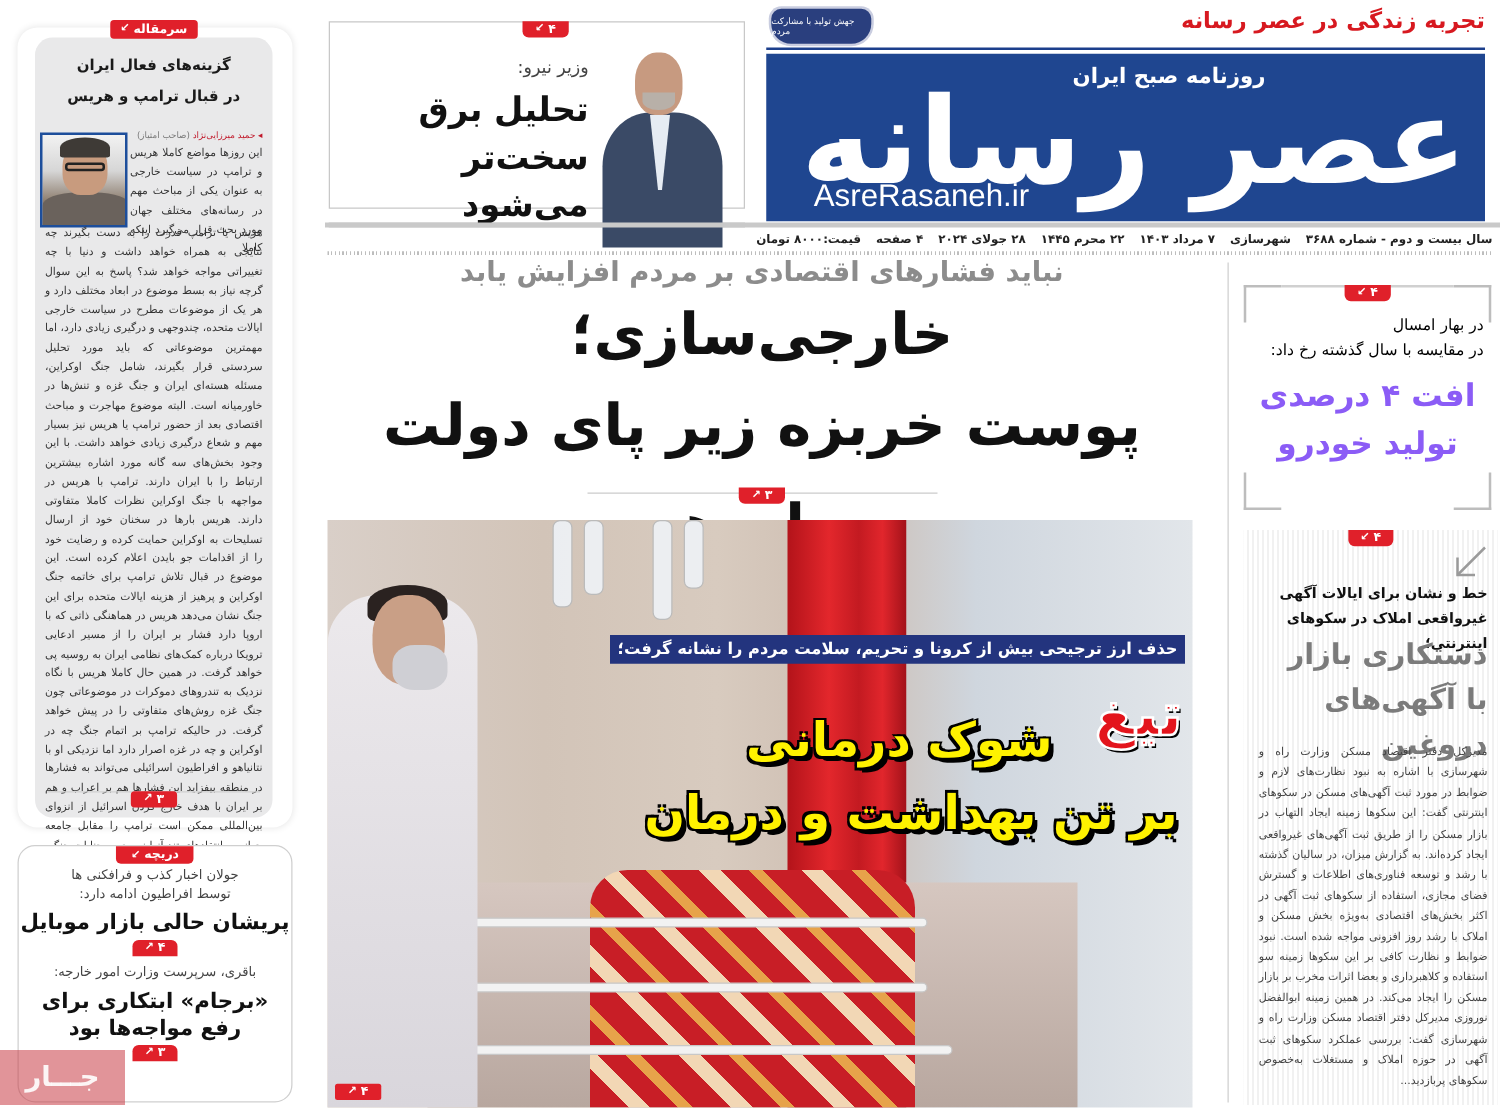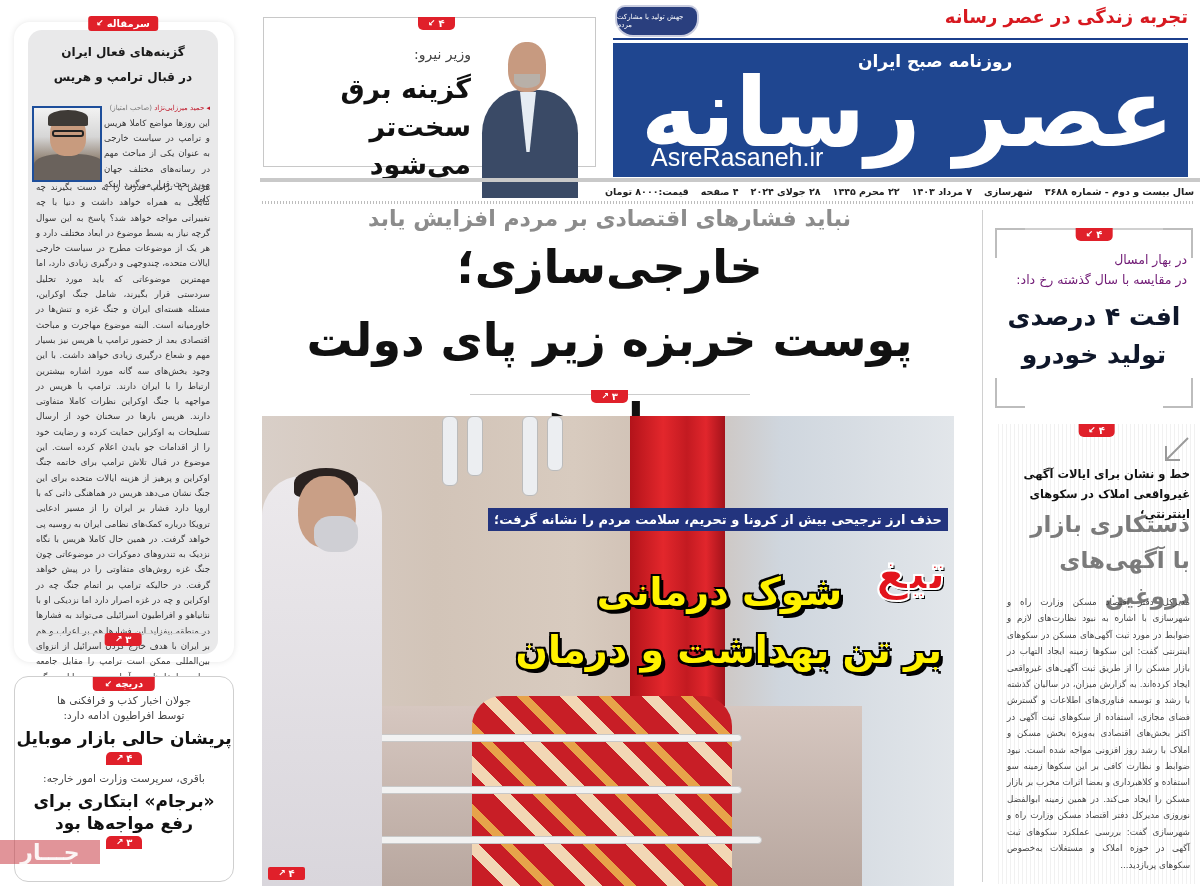--- a/index.html
+++ b/index.html
@@ -71,21 +71,21 @@
   
   .window {
     left: 14px; top: 676px; width: 220px; height: 206px;
     border: 1px solid #cfcfcf; border-radius: 14px; background: #fff; padding-top: 16px;
   }
   .window .kicker-badge { position: absolute; top: 0; left: 50%; transform: translateX(-50%); border-radius: 0 0 4px 4px; height: 14px; font-size: 10px; padding: 0 12px; }
   .window .sub { font-size: 10.5px; line-height: 15px; color: #444; text-align: center; }
   .window .hd { font-size: 17px; line-height: 22px; font-weight: bold; text-align: center; color: #111; }
   .window .mid-badge { display: flex; justify-content: center; margin: 3px 0 6px 0; }
   .watermark {
-    left: 0; top: 840px; width: 100px; height: 24px;
+    left: 0; top: 840px; width: 100px; height: 44px;
     background: rgba(200, 60, 70, 0.55);
     color: rgba(255,255,255,0.9); font-weight: bold; font-size: 22px;
     display: flex; align-items: center; justify-content: center; letter-spacing: 2px;
   }
 
   
   .minister-box {
     left: 263px; top: 17px; width: 333px; height: 150px;
     border: 1px solid #c8c8c8; background: #fff;
   }
@@ -185,22 +185,22 @@
   
   .col-divider { left: 982px; top: 210px; width: 1px; height: 672px; background: #d0d0d0; }
   .car-box { left: 995px; top: 228px; width: 198px; height: 180px; }
   .car-box .corner { position: absolute; width: 30px; height: 30px; border-color: #bdbdbd; border-style: solid; }
   .car-box .tl { left: 0; top: 0; border-width: 2px 0 0 2px; }
   .car-box .tr { right: 0; top: 0; border-width: 2px 2px 0 0; }
   .car-box .bl { left: 0; bottom: 0; border-width: 0 0 2px 2px; }
   .car-box .br { right: 0; bottom: 0; border-width: 0 2px 2px 0; }
   .car-box .top-line { position: absolute; left: 30px; right: 30px; top: 0; height: 2px; background: #d0d0d0; }
   .car-box .kicker-badge { position: absolute; top: 0; left: 50%; transform: translateX(-50%); }
-  .car-box .sub { position: absolute; top: 22px; left: 0; right: 6px; font-size: 12.5px; line-height: 20px; text-align: right; color: #701a75; direction: rtl; }
-  .car-box .hd { position: absolute; top: 70px; left: 0; right: 0; font-size: 25px; line-height: 38px; font-weight: bold; text-align: center; color: #0f172a; direction: rtl; }
+  .car-box .sub { position: absolute; top: 22px; left: 0; right: 6px; font-size: 12.5px; line-height: 20px; text-align: right; color: #000000; direction: rtl; }
+  .car-box .hd { position: absolute; top: 70px; left: 0; right: 0; font-size: 25px; line-height: 38px; font-weight: bold; text-align: center; color: #8b5cf6; direction: rtl; }
 
   .ads-box {
     left: 995px; top: 424px; width: 203px; height: 460px;
     background: repeating-linear-gradient(90deg, #ffffff 0 3px, #f1f1f1 3px 4px);
   }
   .ads-box .kicker-badge { position: absolute; top: 0; left: 50%; transform: translateX(-50%); }
   .ads-box .corner-arrow { position: absolute; right: 8px; top: 12px; width: 28px; height: 28px; }
   .ads-box .sub { position: absolute; top: 40px; right: 8px; left: 4px; font-size: 11.5px; line-height: 20px; font-weight: bold; text-align: right; color: #111; direction: rtl; }
   .ads-box .hd { position: absolute; top: 82px; right: 8px; left: 4px; font-size: 23px; line-height: 36px; font-weight: bold; text-align: right; color: #7b7b7b; direction: rtl; }
   .ads-box .body {
@@ -241,21 +241,21 @@
 </div>
 <div class="abs dotted-rule"></div>
 
 <div class="abs minister-box">
   <span class="badge kicker-badge">
       <span>۴</span>
       <span class="arr">↙</span>
     </span>
   <div class="minister-sub">وزیر نیرو:</div>
   <div class="minister-hd">
-    <div>گزینه برق</div>
+    <div>تحلیل برق</div>
     <div>سخت‌تر می‌شود</div>
   </div>
   <div class="minister-photo">
     <div class="suit"></div>
       <div class="shirt"></div>
       <div class="head"></div>
       <div class="beard"></div>
   </div>
 </div>
 <div class="abs minister-underline"></div>

